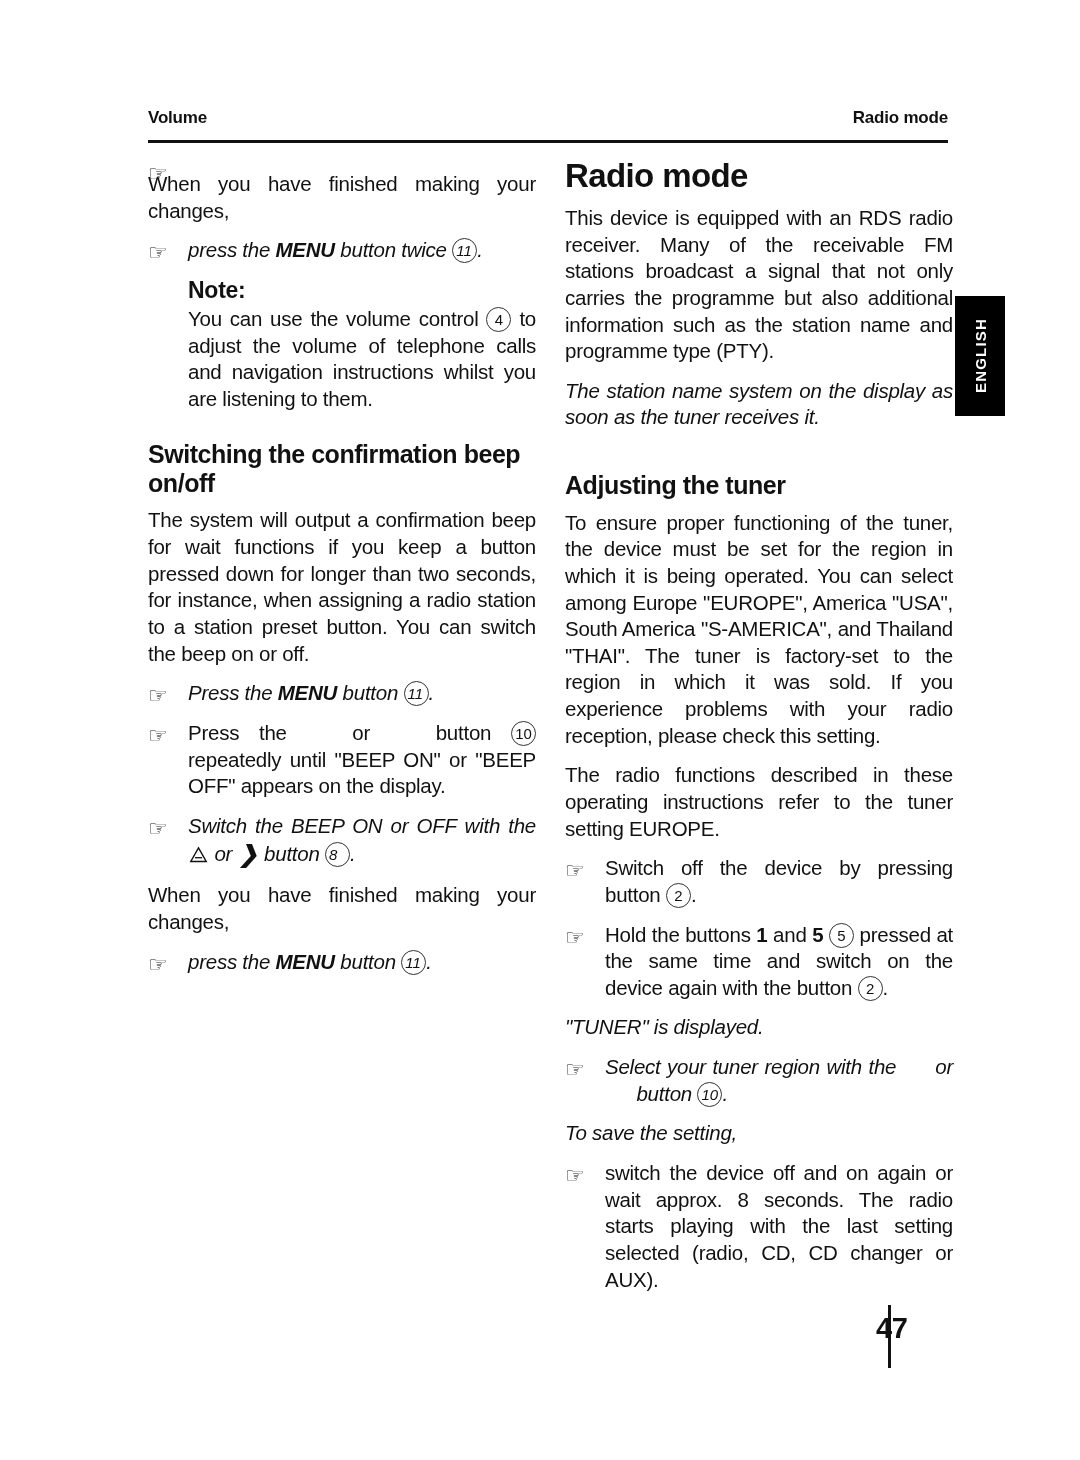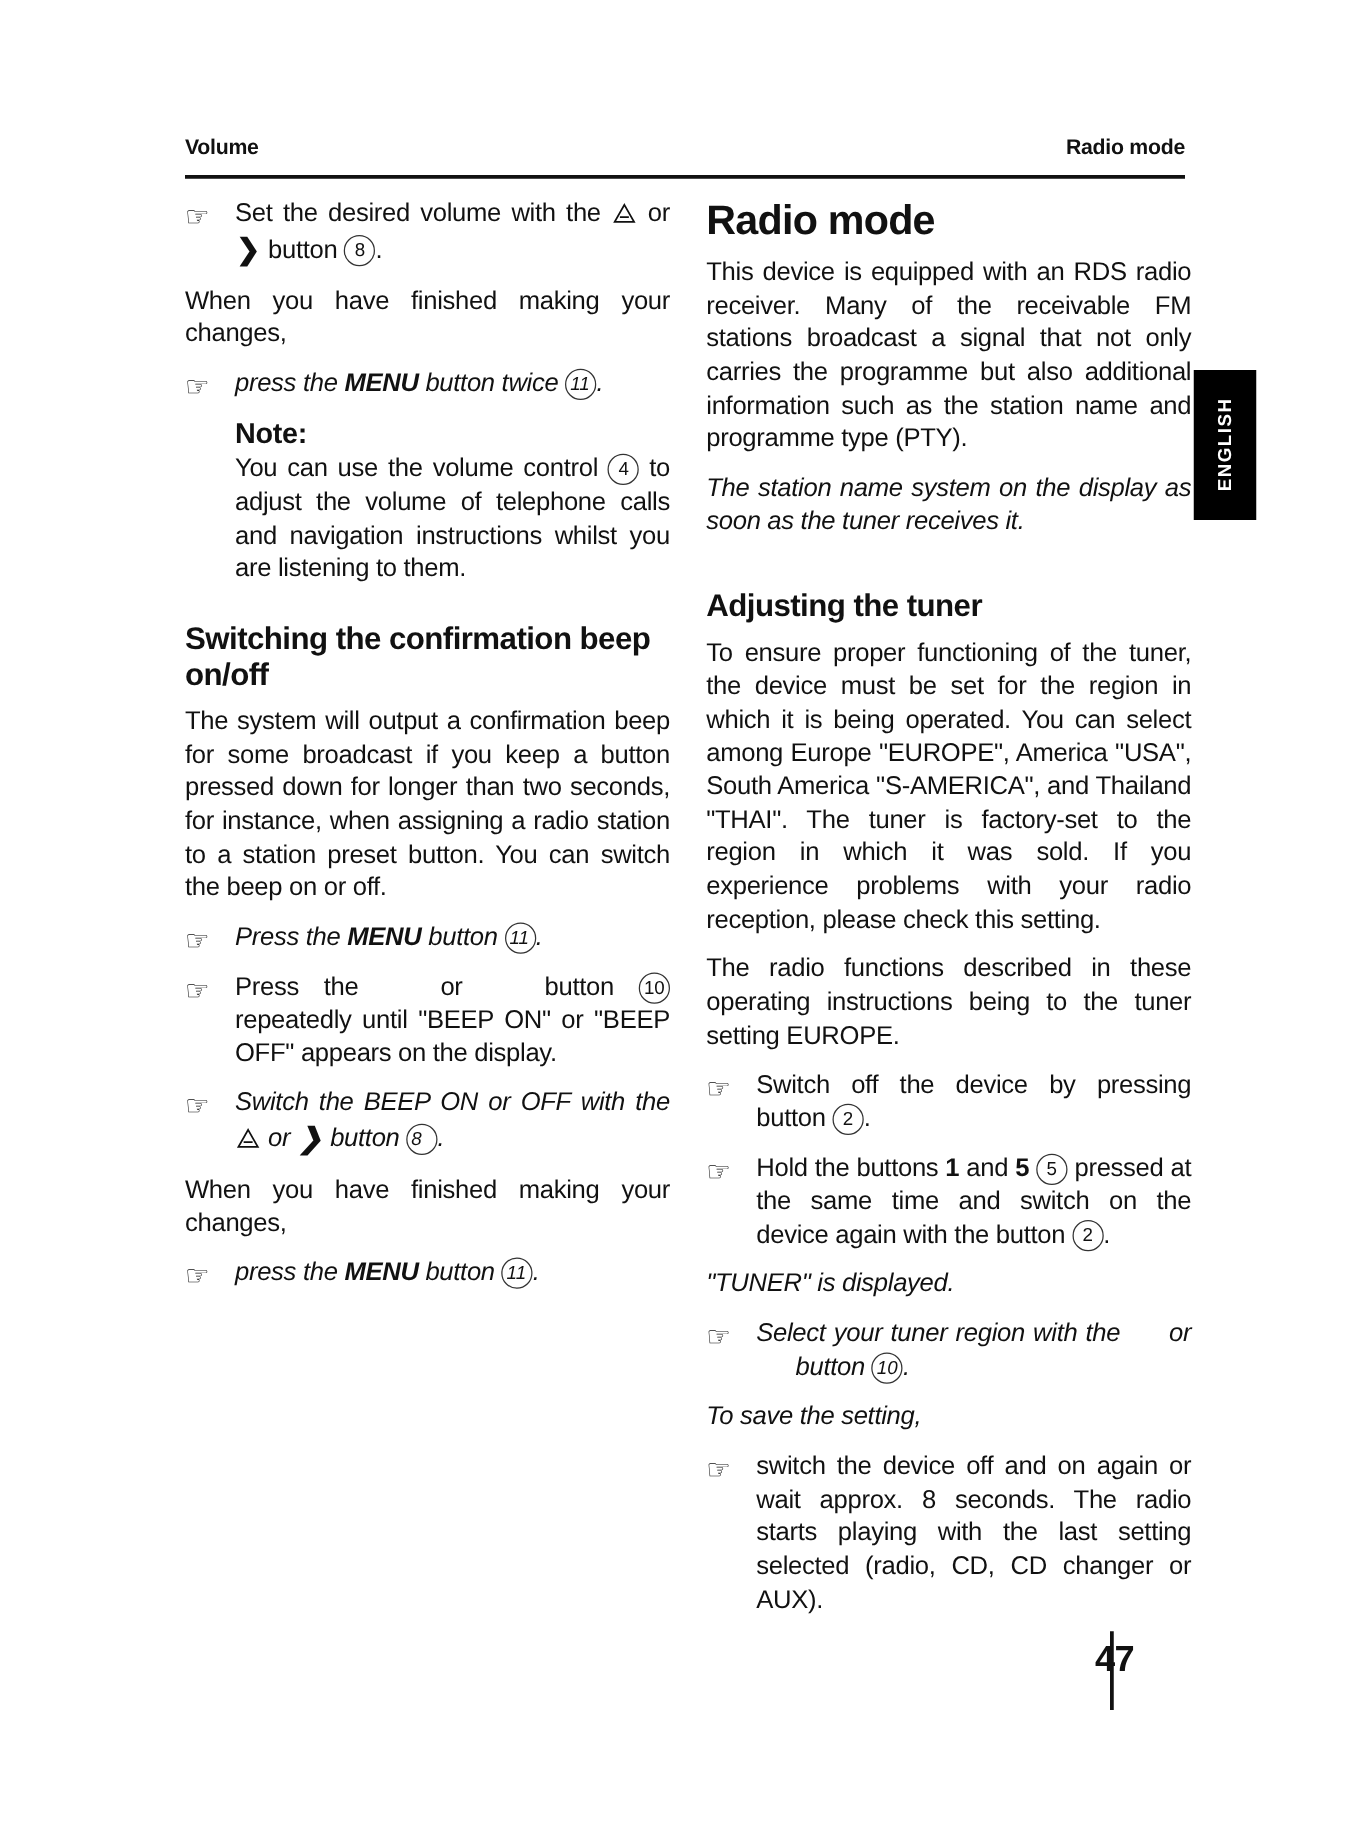--- a/index.html
+++ b/index.html
@@ -195,41 +195,37 @@
   <div class="header">
     <span>Volume</span>
     <span>Radio mode</span>
   </div>
   <div class="header-rule"></div>
 
   <div class="col col-left">
 
     <div class="bullet">
       <span class="hand">☞</span>
-      <p><span>Set the desired volume with the </span><span class="tri"><svg viewBox="0 0 20 18" width="19" height="17">
-              <polygon points="10,2 18.2,16.4 1.8,16.4" fill="none" stroke="#111" stroke-width="1.5" stroke-linejoin="miter"></polygon>
-              <line x1="6.2" y1="12.4" x2="13.8" y2="12.4" stroke="#111" stroke-width="1.4"></line>
-            </svg></span><span> or </span><span class="chev">❯</span> <span>button </span><span class="circnum">8</span><span>.</span></p>
     </div>
 
     <p>When you have finished making your changes,</p>
 
     <div class="bullet">
       <span class="hand">☞</span>
       <p class="last-line-natural"><span>press the </span><b>MENU</b><span> button twice </span><span class="circnum">11</span><span>.</span></p>
     </div>
 
     <div class="note-block">
       <div class="note-title">Note:</div>
       <p><span>You can use the volume control </span><span class="circnum">4</span><span> to adjust the volume of telephone calls and navigation instructions whilst you are listening to them.</span></p>
     </div>
 
     <h2 class="section">Switching the confirmation beep on/off</h2>
 
-    <p>The system will output a confirmation beep for some broadcast if you keep a button pressed down for longer than two seconds, for instance, when assigning a radio station to a station preset button. You can switch the beep on or off.</p>
+    <p>The system will output a confirmation beep for wait functions if you keep a button pressed down for longer than two seconds, for instance, when assigning a radio station to a station preset button. You can switch the beep on or off.</p>
 
     <div class="bullet">
       <span class="hand">☞</span>
       <p class="last-line-natural"><span>Press the </span><b>MENU</b><span> button </span><span class="circnum">11</span><span>.</span></p>
     </div>
 
     <div class="bullet">
       <span class="hand">☞</span>
       <p><span>Press the</span> <span class="missing-glyph"></span> <span>or</span> <span class="missing-glyph"></span> <span>button </span><span class="circnum">10</span><span> repeatedly until "BEEP ON" or "BEEP OFF" appears on the display.</span></p>
     </div>
@@ -254,21 +250,21 @@
   <div class="col col-right">
 
     <h1 class="chapter">Radio mode</h1>
 
     <p>This device is equipped with an RDS radio receiver. Many of the receivable FM stations broadcast a signal that not only carries the programme but also additional information such as the station name and programme type (PTY).</p>
     <p class="last-line-natural">The station name system on the display as soon as the tuner receives it.</p>
 
     <h2 class="section tight">Adjusting the tuner</h2>
 
     <p>To ensure proper functioning of the tuner, the device must be set for the region in which it is being operated. You can select among Europe "EUROPE", America "USA", South America "S-AMERICA", and Thailand "THAI". The tuner is factory-set to the region in which it was sold. If you experience problems with your radio reception, please check this setting.</p>
-    <p>The radio functions described in these operating instructions being to the tuner setting EUROPE.</p>
+    <p>The radio functions described in these operating instructions refer to the tuner setting EUROPE.</p>
 
     <div class="bullet">
       <span class="hand">☞</span>
       <p><span>Switch off the device by pressing button </span><span class="circnum">2</span><span>.</span></p>
     </div>
 
     <div class="bullet">
       <span class="hand">☞</span>
       <p><span>Hold the buttons </span><b>1</b><span> and </span><b>5</b> <span class="circnum">5</span><span> pressed at the same time and switch on the device again with the button </span><span class="circnum">2</span><span>.</span></p>
     </div>

